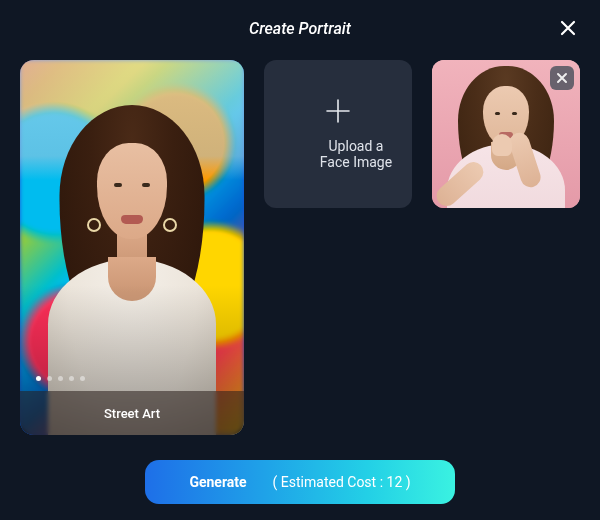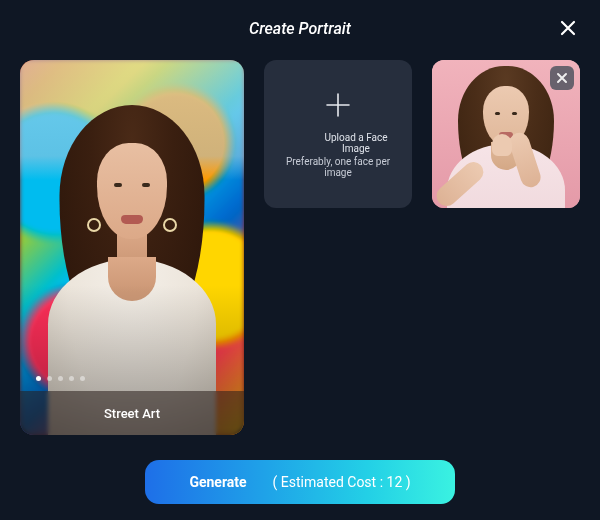--- a/index.html
+++ b/index.html
@@ -44,21 +44,21 @@
     gap: 20px;
   }
 
   
   .style-card {
     width: 252px;
     height: 375px;
     border-radius: 14px;
     overflow: hidden;
     position: relative;
-    background: #7f1d1d;
+    background: #1d4ed8;
   }
   .style-img {
     position: absolute;
     inset: 0;
   }
   
   .graffiti-bg {
     position: absolute;
     inset: 0;
     background:
@@ -210,21 +210,21 @@
     justify-content: center;
     text-align: center;
     padding: 12px;
     cursor: pointer;
   }
   .plus {
     color: #e6e9ee;
     margin-bottom: 8px;
   }
   .upload-line1 {
-    font-size: 10px;
+    font-size: 14px;
     color: #dfe3ea;
     margin-bottom: 2px;
     padding-left: 36px;
   }
   .upload-line2 {
     font-size: 10px;
     color: #c7ccd6;
   }
 
   .uploaded-card {
@@ -399,21 +399,20 @@
 
   <div class="right-col">
 
     <div class="upload-card">
       <div class="plus">
         <svg width="30" height="30" viewBox="0 0 30 30">
           <path d="M15 4 V26 M4 15 H26" stroke="currentColor" stroke-width="1.6" stroke-linecap="round" fill="none"></path>
         </svg>
       </div>
       <div class="upload-line1">Upload a Face Image</div>
-      <div class="upload-line2">Preferably, one face per image</div>
     </div>
 
     <div class="uploaded-card">
       <div class="pink-bg">
         <div class="u-hair"></div>
         <div class="u-body"></div>
         <div class="u-face">
             <div class="u-lips"></div>
           </div>
         <div class="u-arm l"></div>

